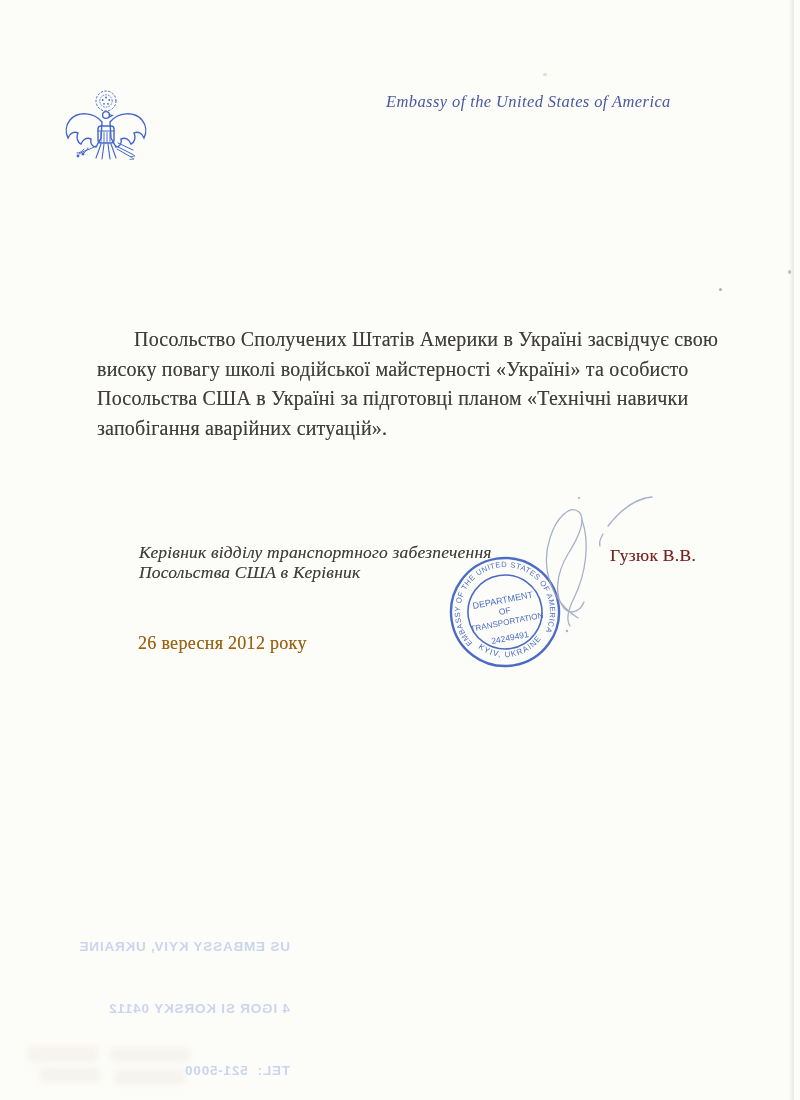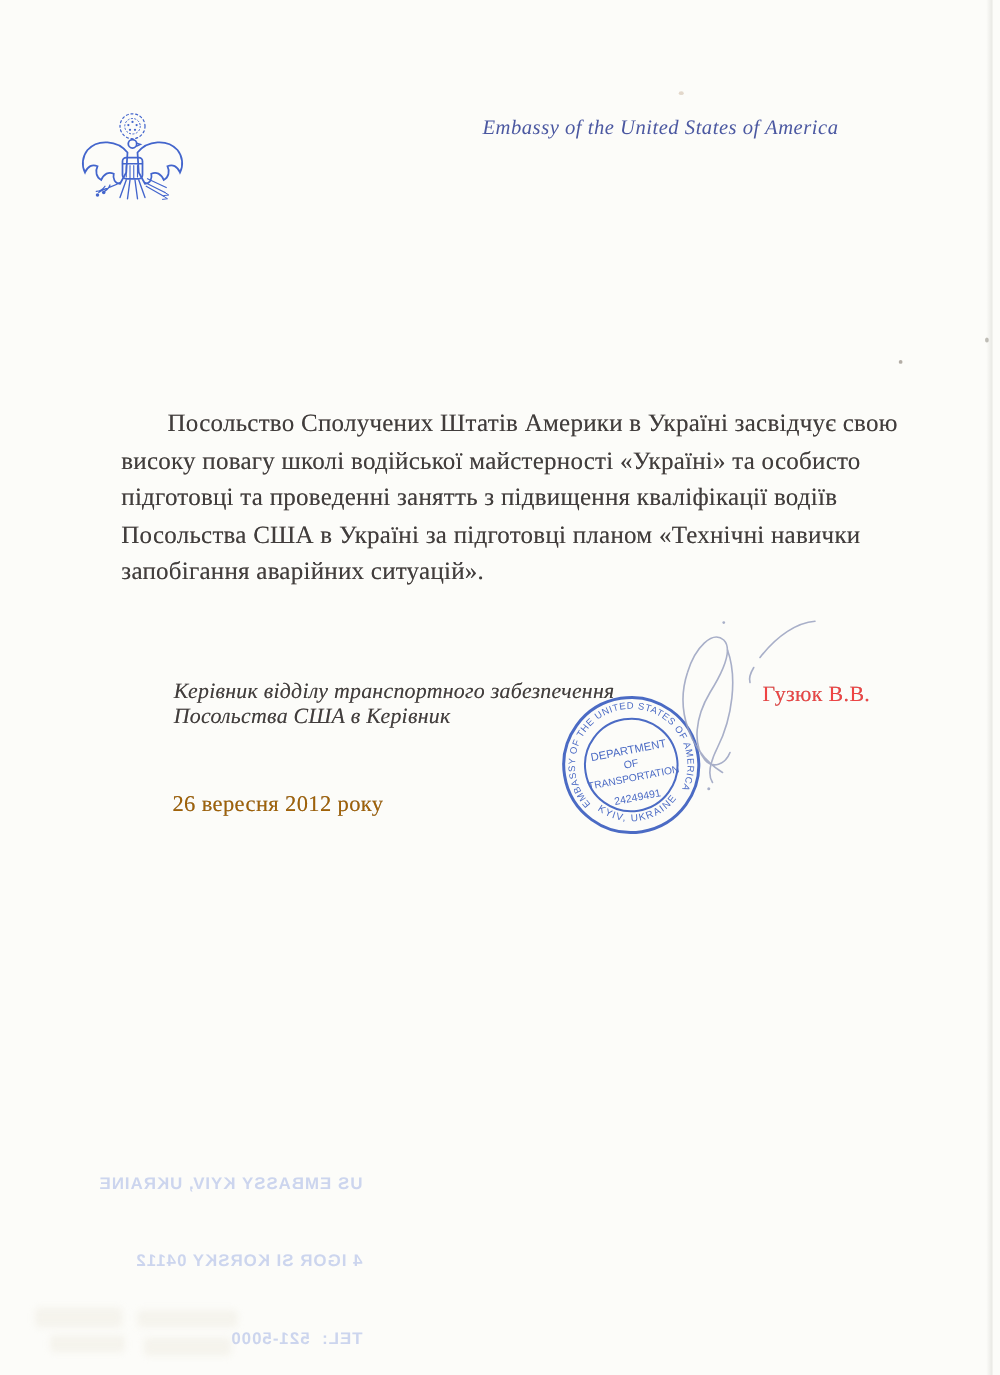--- a/index.html
+++ b/index.html
@@ -25,21 +25,21 @@
   }
   .para .line.indent{text-indent:37px;}
   
   .signoff{
     left:139px;top:543px;
     font-size:17.5px;line-height:19.5px;letter-spacing:.2px;
     color:#413d3c;text-shadow:0 0 .5px rgba(65,60,56,.5);font-style:italic;
   }
   .signer{
     left:610px;top:545px;
-    font-size:17.5px;color:#ef4444;letter-spacing:.3px;
+    font-size:17.5px;color:#7f1d1d;letter-spacing:.3px;
     text-shadow:0 0 .5px rgba(65,60,56,.5);
   }
   .date-line{
     left:138px;top:633px;
     font-size:18px;color:#a16207;letter-spacing:.3px;
     text-shadow:0 0 .5px rgba(65,60,56,.5);
   }
   
   .stamp{
     left:440px;top:547px;width:130px;height:130px;
@@ -113,21 +113,20 @@
 
   <path d="M58,58 L74,66 M59,61 L73,69 M60,55 L75,62" stroke-width="1"></path>
   <path d="M74,66 l3,2 -4,.5 M73,69 l3,2 -4,.5" stroke-width=".8"></path>
 </svg>
 
 <div class="abs header-title">Embassy of the United States of America</div>
 
 <div class="abs para">
   <div class="line indent">Посольство Сполучених Штатів Америки в Україні засвідчує свою</div>
   <div class="line">високу повагу школі водійської майстерності «Україні» та особисто</div>
-  <div class="line">підготовці та проведенні занятть з підвищення кваліфікації водіїв</div>
   <div class="line">Посольства США в Україні за підготовці планом «Технічні навички</div>
   <div class="line">запобігання аварійних ситуацій».</div>
 </div>
 
 <div class="abs signoff">
   <div>Керівник відділу транспортного забезпечення</div>
   <div>Посольства США в Керівник</div>
 </div>
 <div class="abs signer">Гузюк В.В.</div>
 <div class="abs date-line">26 вересня 2012 року</div>

